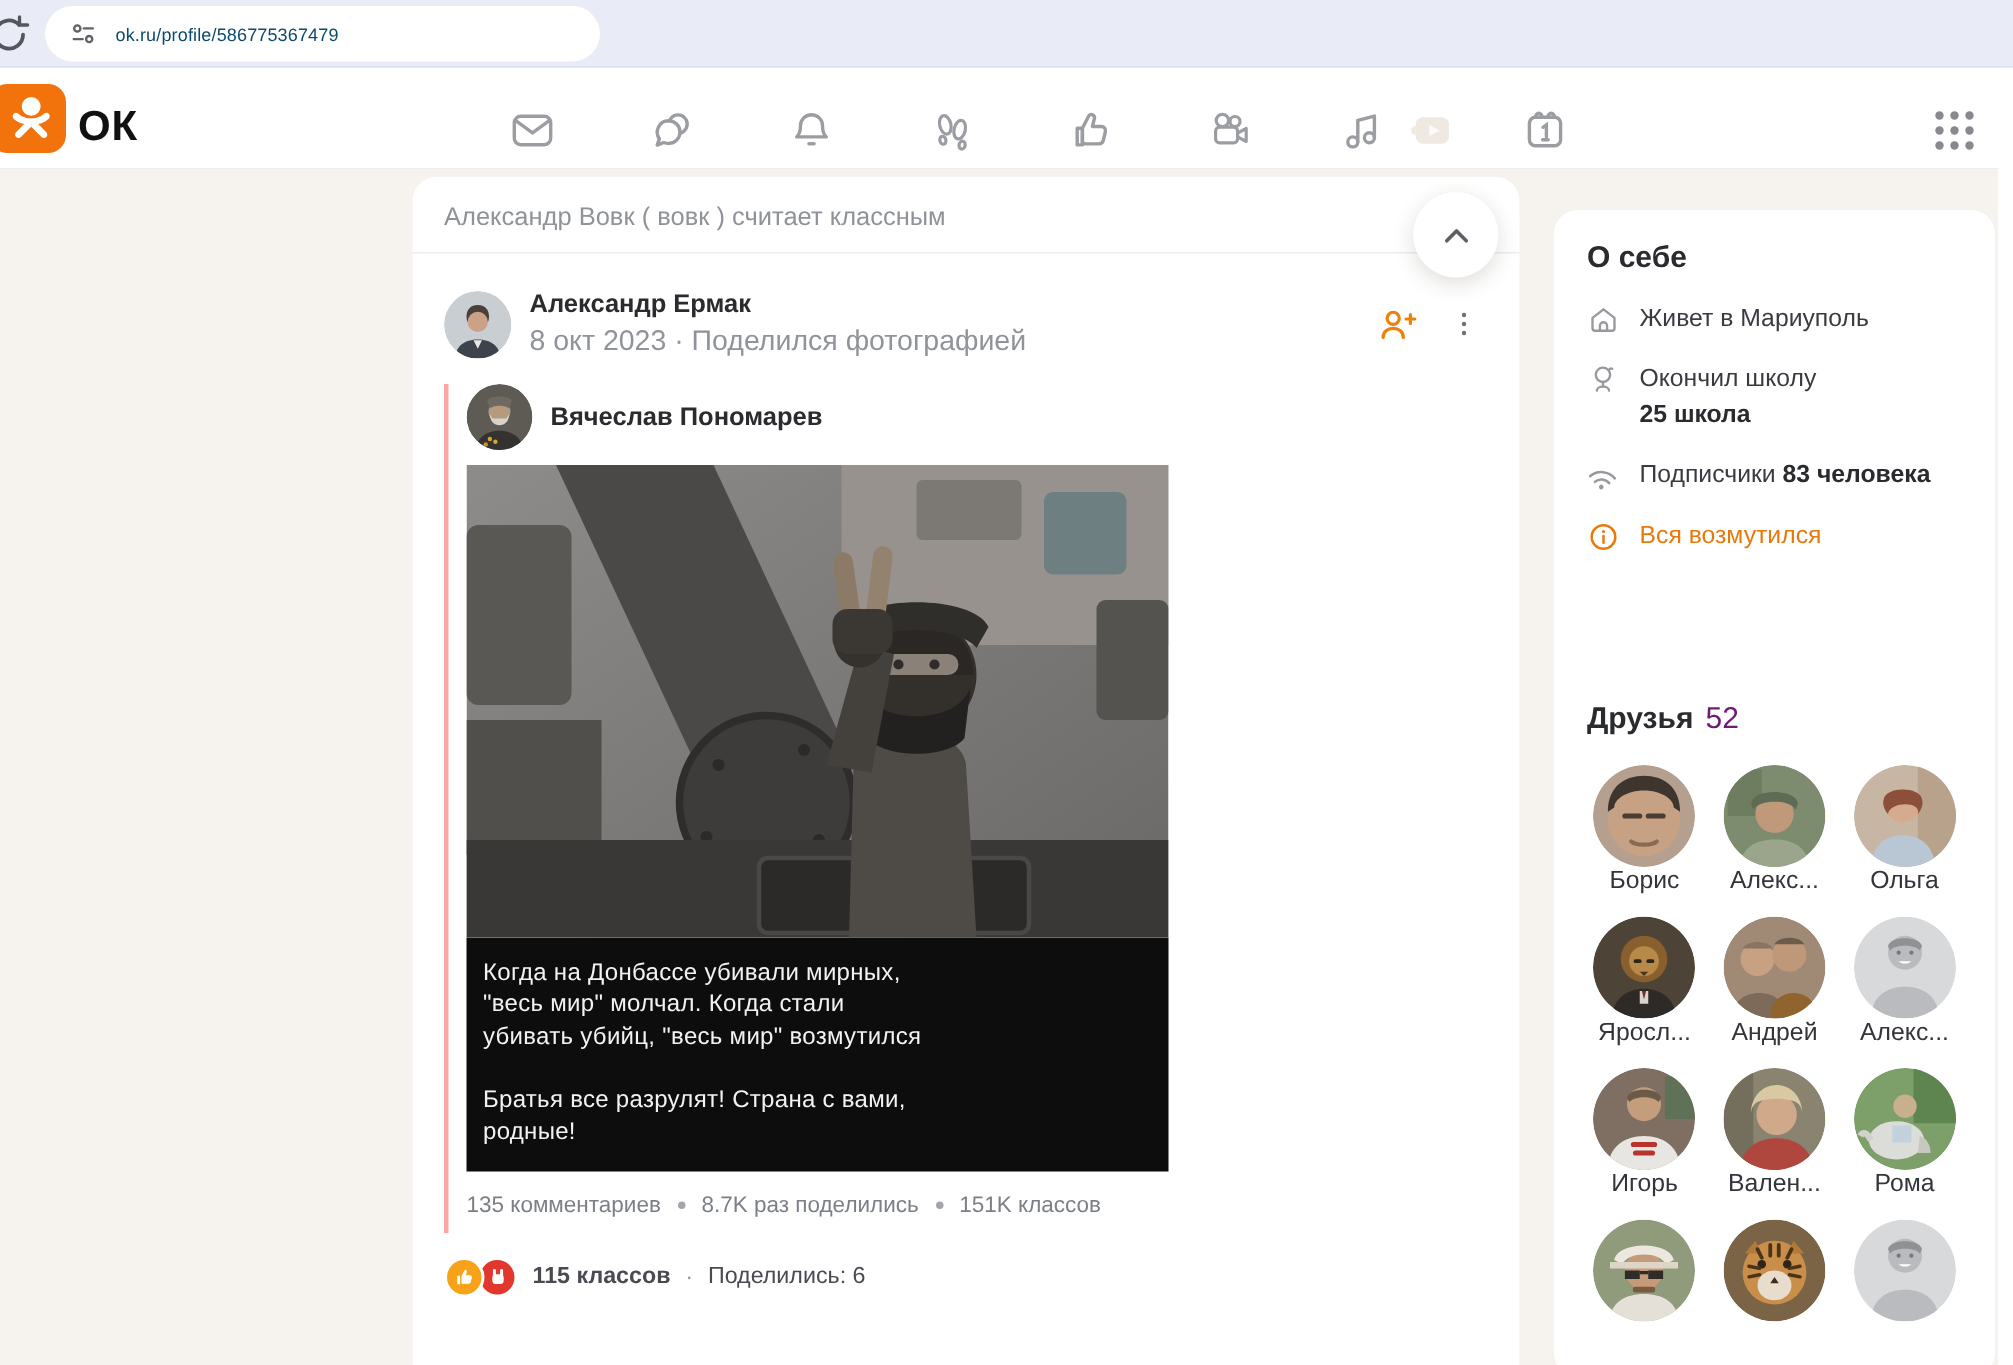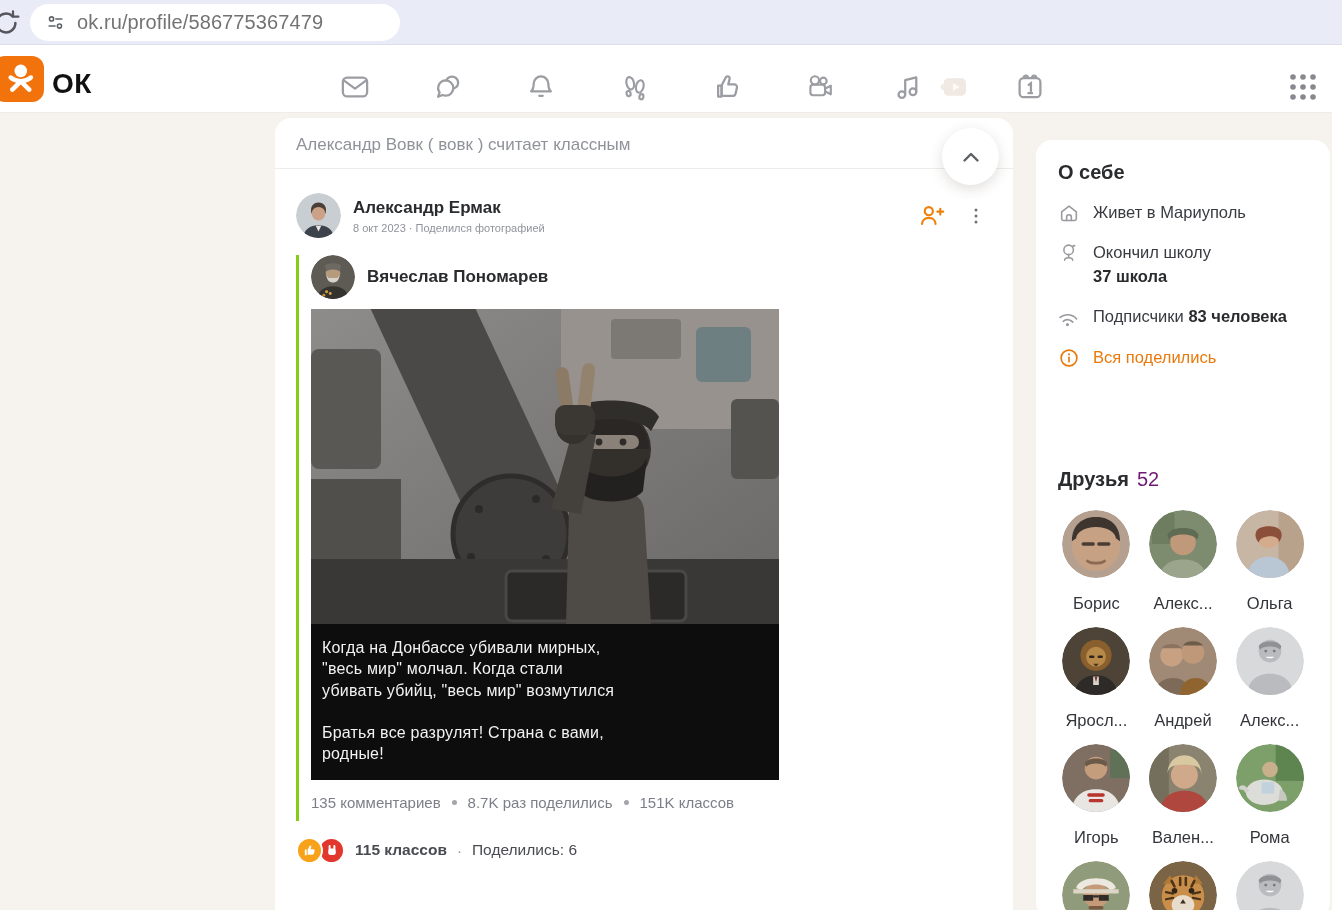--- a/index.html
+++ b/index.html
@@ -5,21 +5,21 @@
   * { margin:0; padding:0; box-sizing:border-box; }
   html,body { width:1342px; height:910px; overflow:hidden;
     font-family:"Liberation Sans","DejaVu Sans",sans-serif; background:#f6f2ee; }
 
   
   .topbar { position:absolute; left:0; top:0; width:1342px; height:45px;
     background:#e9ecf7; border-bottom:1px solid #dcdfe9; z-index:40; }
   .reload { position:absolute; left:-9px; top:8px; }
   .url-pill { position:absolute; left:30px; top:4px; width:370px; height:37px;
     background:#fff; border-radius:19px; display:flex; align-items:center; padding:0 16px; gap:12px; }
-  .url-text { font-size:20px; color:#737373; letter-spacing:.1px; white-space:nowrap; }
+  .url-text { font-size:12px; color:#0c4a6e; letter-spacing:.1px; white-space:nowrap; }
 
   
   .site-header { position:absolute; left:0; top:45px; width:1342px; height:68px;
     background:#fff; border-bottom:1px solid #efecea; z-index:30;padding-left:41px; }
   .logo-tile { position:absolute; left:-7px; top:11px; width:51px; height:46px;
     background:#f2720c; border-radius:12px; display:flex; align-items:center; justify-content:center; }
   .logo-text { position:absolute; left:52px; top:23px; font-size:28px; font-weight:bold; color:#111; letter-spacing:.5px; }
   .nav-ic { position:absolute; top:26px; width:32px; height:32px; cursor:pointer; }
 
   
@@ -31,24 +31,24 @@
     background:#fff; border-radius:16px 16px 0 0; }
   .activity-row { padding:17px 24px 0 21px; font-size:17px; color:#8f9298; }
   .feed-divider { height:1px; background:#ededeb; margin:13px 0 0 0; }
   .scrolltop-btn { position:absolute; left:667px; top:10px; width:57px; height:57px; border-radius:50%;
     background:#fff; box-shadow:0 4px 14px rgba(60,50,40,.16); display:flex; align-items:center; justify-content:center; cursor:pointer; z-index:5; }
 
   .post-head { display:flex; align-items:center; padding:24px 24px 0 21px; }
   .avatar { border-radius:50%; overflow:hidden; flex:none; }
   .post-head-txt { margin-left:12px; flex:1; }
   .post-author { font-size:17px; font-weight:bold; color:#2a2b2e; cursor:pointer; }
-  .post-meta { font-size:11px; color:#90939a; margin-top:4px; }
+  .post-meta { font-size:19px; color:#90939a; margin-top:4px; }
   .post-actions { display:flex; align-items:center; gap:22px; margin-right:4px; }
 
-  .quote { margin:17px 0 0 21px; border-left:3px solid #84cc16; padding:0 0 10px 12px; width:640px; }
+  .quote { margin:17px 0 0 21px; border-left:3px solid #fca5a5; padding:0 0 10px 12px; width:640px; }
   .fr-head { display:flex; align-items:center; gap:12px; margin-bottom:10px; }
   .fr-author { font-size:17px; font-weight:bold; color:#2a2b2e; cursor:pointer; }
 
   .meme { width:468px; cursor:pointer; }
   .meme-photo { display:block; width:468px; height:315px; }
   .meme-caption { width:468px; background:#0d0d0d; color:#f2f2f2; font-size:16px;
     line-height:1.33; padding:13px 14px 15px 11px; white-space:pre-line; letter-spacing:.2px; }
 
   .stats-row { display:flex; align-items:center; margin-top:14px; font-size:15px; color:#7c7f87; }
   .stat { cursor:pointer; }
@@ -68,21 +68,21 @@
   .card.about { top:27px; height:340px; padding:21px 22px; }
   .card.friends { top:335px; height:470px; padding:20px 22px; overflow:hidden; }
   .card-title { font-size:20px; font-weight:bold; color:#2a2b2e; }
   .about-item { display:flex; gap:13px; margin-top:17px; font-size:16.5px; color:#393b41; line-height:1.42; }
   .about-item .ic { flex:none; width:22px; height:22px; margin-top:1px; }
   .about-bold { font-weight:bold; color:#2a2b2e; }
   .about-link { color:#e8790a; cursor:pointer; }
   .friends-count { font-weight:normal; color:#701a75; margin-left:8px; }
   .fgrid { display:grid; grid-template-columns:repeat(3,1fr); column-gap:10px; row-gap:14px; margin-top:19px; }
   .fcell { display:flex; flex-direction:column; align-items:center; cursor:pointer; }
-  .fname { margin-top:16px; font-size:16.5px; color:#33353b; max-width:86px; white-space:nowrap; overflow:hidden; }
+  .fname { margin-top:0; font-size:16.5px; color:#33353b; max-width:86px; white-space:nowrap; overflow:hidden; }
   svg { display:block; }
 </style>
 </head>
 <body>
 
 <div class="topbar">
   <div class="reload">
     <svg width="30" height="30" viewBox="0 0 24 24" fill="none" stroke="#54565c" stroke-width="2" stroke-linecap="round">
       <path d="M19.5 12a7.5 7.5 0 1 1-2.2-5.3"></path>
         <path d="M17.6 2.6v4.3h4.3" stroke-width="1.8"></path>
@@ -332,21 +332,21 @@
 
     <div class="about-item">
       <svg class="ic" viewBox="0 0 24 24" fill="none" stroke="#97999e" stroke-width="1.7" stroke-linecap="round">
         <circle cx="11.6" cy="8.6" r="5.2"></circle>
         <path d="M15.7 5.1q1.5-1.6 2.6-.9"></path>
         <line x1="11.6" y1="13.8" x2="11.6" y2="16.4"></line>
         <path d="M7.2 20c0-1.7 2-2.8 4.4-2.8s4.4 1.1 4.4 2.8"></path>
       </svg>
       <span>
         <span>Окончил школу</span><br>
-        <span class="about-bold">37 школа</span>
+        <span class="about-bold">25 школа</span>
       </span>
     </div>
 
     <div class="about-item">
       <svg class="ic" viewBox="0 0 24 24" fill="none" stroke="#97999e" stroke-width="1.8" stroke-linecap="round">
         <g transform="rotate(-40 11 13)">
           <circle cx="5.8" cy="18.2" r="1.7" fill="#97999e" stroke="none"></circle>
           <path d="M4.6 12.4a7.4 7.4 0 0 1 7.4 7.4M4.6 7a12.8 12.8 0 0 1 12.8 12.8"></path>
         </g>
       </svg>
@@ -355,21 +355,21 @@
         <span class="about-bold">83 человека</span>
       </span>
     </div>
 
     <div class="about-item">
       <svg class="ic" viewBox="0 0 24 24" fill="none" stroke="#e8790a" stroke-width="1.8" stroke-linecap="round">
         <circle cx="12" cy="12" r="8.6"></circle>
         <circle cx="12" cy="8" r="1.15" fill="#e8790a" stroke="none"></circle>
         <line x1="12" y1="11.2" x2="12" y2="16.2"></line>
       </svg>
-      <span class="about-link">Вся поделились</span>
+      <span class="about-link">Вся возмутился</span>
     </div>
   </div>
 
   <div class="card friends">
     <div class="card-title">
       <span>Друзья</span><span class="friends-count">52</span>
     </div>
     <div class="fgrid">
 
       <div class="fcell">

